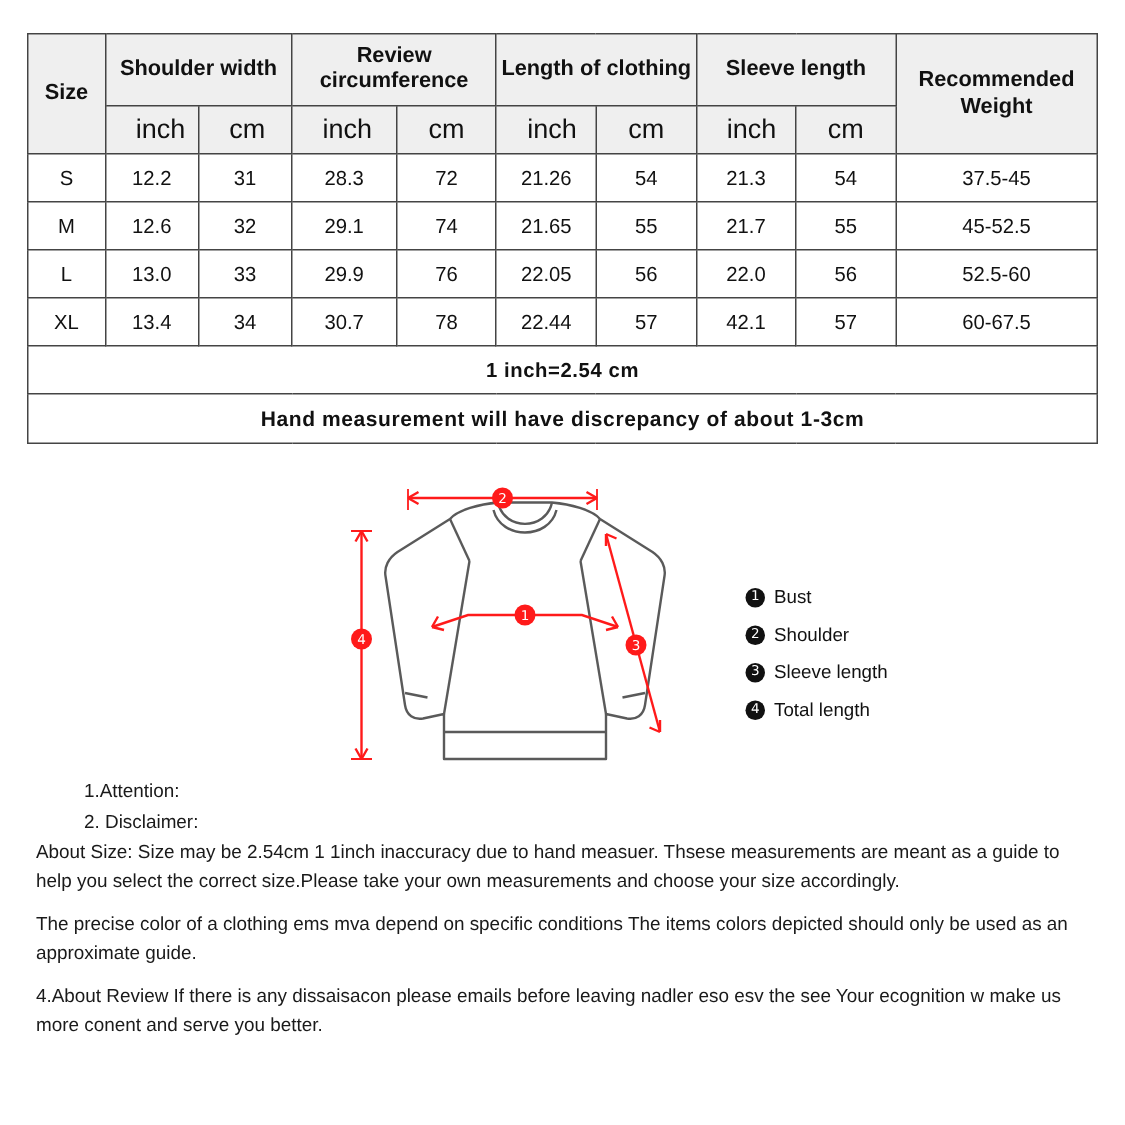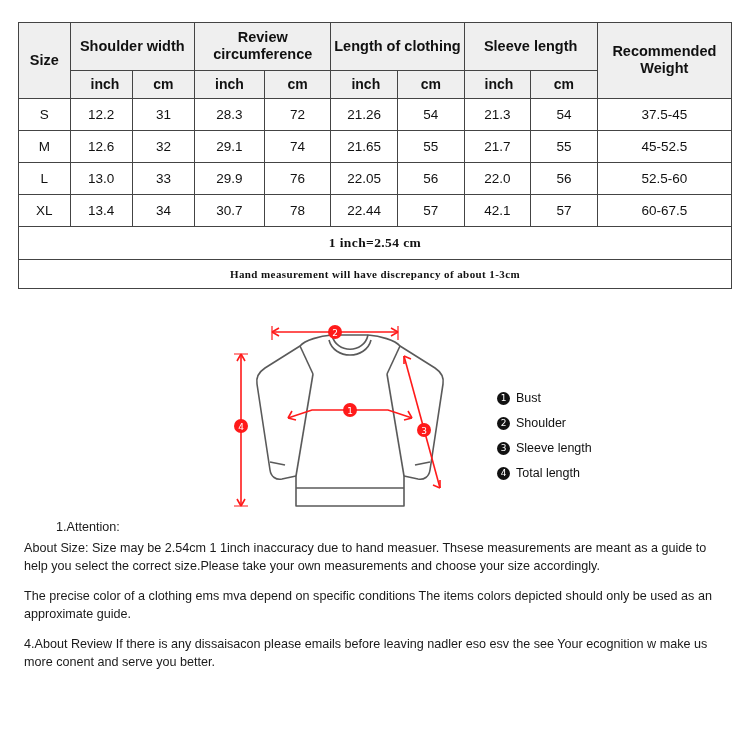--- a/index.html
+++ b/index.html
@@ -41,42 +41,42 @@
     color: #111;
   }
   table.size-table thead th {
     background: #efefef;
     font-weight: bold;
     font-size: 14.5px;
     padding: 6px 2px;
     line-height: 1.2;
   }
   table.size-table thead th.sub {
-    font-weight: bold;
-    font-size: 14px;
+    font-weight: normal;
+    font-size: 18px;
     padding: 5px 20px;
   }
   table.size-table tbody td {
     padding: 8px 2px;
     font-size: 13.5px;
     background: #fff;
   }
   table.size-table tbody td.sizecol {
     font-weight: normal;
   }
   .note-row td {
     font-size: 11.5px;
-    font-family: Liberation Serif, serif;
+    font-family: Liberation Sans, sans-serif;
     font-weight: bold;
     letter-spacing: 0.4px;
     padding: 6px 2px;
     background: #fff;
   }
   .note-row.small td {
-    font-size: 11px;
+    font-size: 14px;
   }
 
   
   .diagram {
     position: absolute;
     left: 0;
     top: 310px;
     width: 750px;
     height: 215px;
   }
@@ -314,20 +314,21 @@
       <div class="legend-item">
         <span class="bullet">4</span>
         <span>Total length</span>
       </div>
     </div>
   </div>
 
   <div class="notes">
     <p class="head">1.Attention:</p>
 
+    <p class="head">2. Disclaimer:</p>
     <p>About Size: Size may be 2.54cm 1 1inch inaccuracy due to hand measuer. Thsese measurements are meant as a   guide to help you select the correct size.Please take your own measurements and choose your size accordingly.</p>
 
     <p>The precise color of a clothing ems mva depend on specific conditions The items colors depicted should only be   used as an approximate guide.</p>
 
     <p>4.About Review If there is any dissaisacon please emails before leaving nadler eso esv the see Your ecognition w   make us more conent and serve you better.</p>
   </div>
 
 </div>
 
 </body></html>

